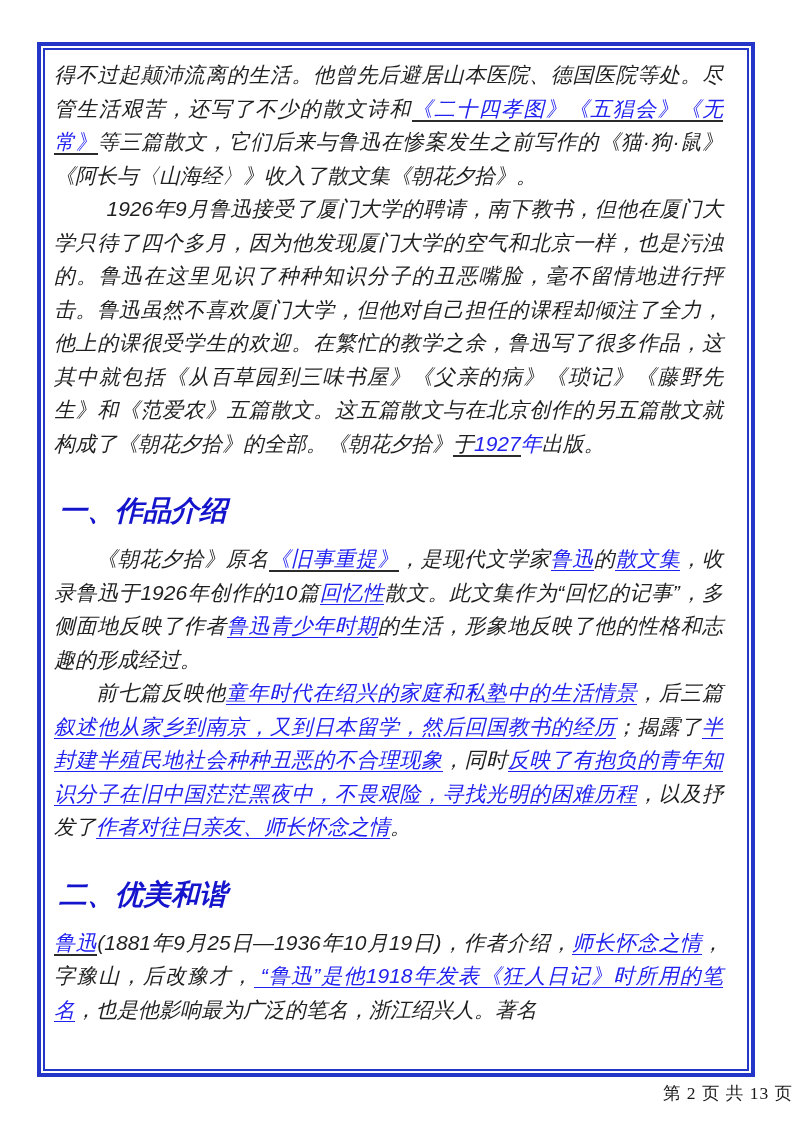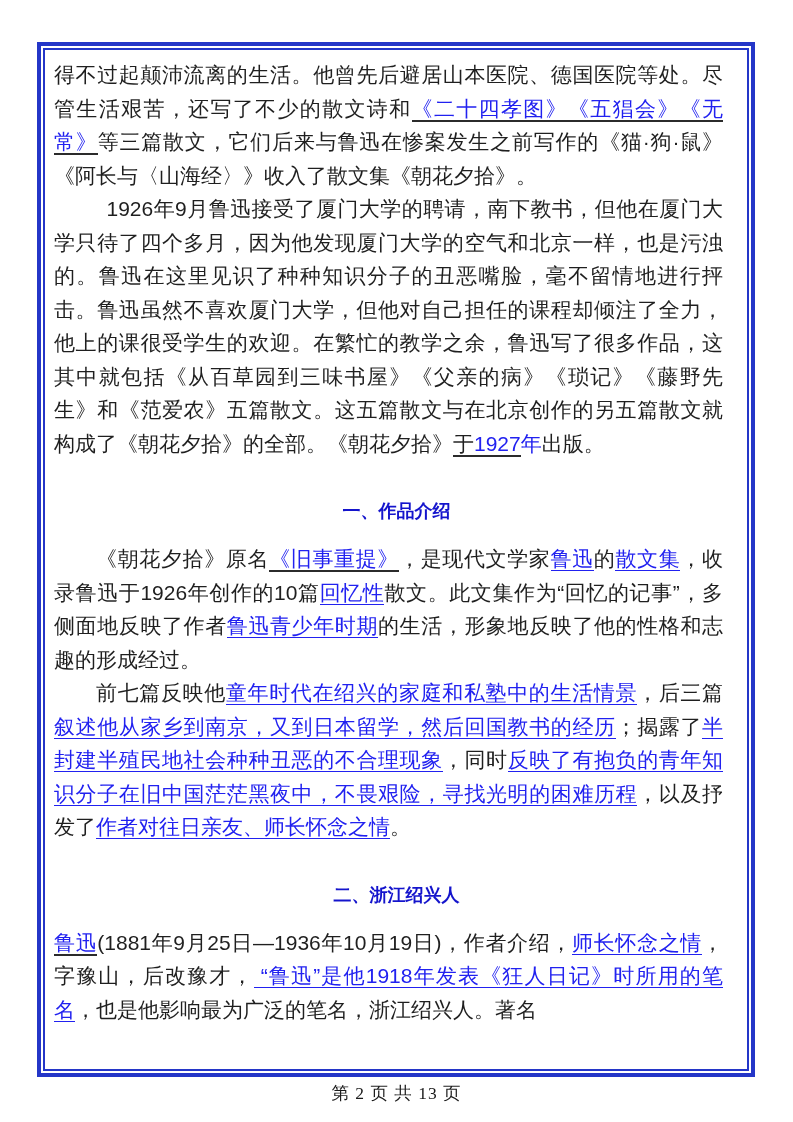--- a/index.html
+++ b/index.html
@@ -23,65 +23,66 @@
     width:718px; height:1035px;
     border:4px solid var(--border);
     padding:2px;
     background:#ffffff;
   }
   .frame-inner {
     width:100%; height:100%;
     border:2px solid var(--border);
     padding:8px 24px 0 9px;
     overflow:hidden;
+    font-style:italic;
   }
   .doc {
     font-size:21px;
     line-height:33.5px;
     text-align:justify;
   }
   .para { margin:0; }
   .section-heading {
-    font-size:18px;
+    font-size:28px;
     line-height:34px;
     font-weight:bold;
     color:var(--heading);
-    margin:34px 0 14px 16px;
-    text-align:center;
+    margin:34px 0 14px 5px;
+    text-align:left;
   }
   .run { white-space:pre-wrap; }
   .link {
     color:var(--link);
     border-bottom:1.5px solid currentColor;
     cursor:pointer;
   }
   .dark-u { border-bottom:2px solid var(--udark); }
   .udark { border-bottom:2px solid var(--udark); }
   .blue { color:var(--link); }
   .page-footer {
     position:absolute;
     left:0; top:1081px;
     width:100%;
-    text-align:center;
+    text-align:right;
     font-family:"Liberation Serif","DejaVu Serif",serif;
     font-size:17.5px;
     color:#1a1a1a;
     letter-spacing:1px;
   }
 </style>
 </head>
 <body>
 
 <div class="frame">
   <div class="frame-inner">
     <div class="doc">
         <p class="para"><span class="run">得不过起颠沛流离的生活。他曾先后避居山本医院、德国医院等处。尽管生活艰苦，还写了不少的散文诗和</span><span class="run link dark-u">《二十四孝图》《五猖会》《无常》</span><span class="run">等三篇散文，它们后来与鲁迅在惨案发生之前写作的《猫·狗·鼠》《阿长与〈山海经〉》收入了散文集《朝花夕拾》。</span></p>
         <p class="para" style="text-indent: 2.5em;"><span class="run">1926年9月鲁迅接受了厦门大学的聘请，南下教书，但他在厦门大学只待了四个多月，因为他发现厦门大学的空气和北京一样，也是污浊的。鲁迅在这里见识了种种知识分子的丑恶嘴脸，毫不留情地进行抨击。鲁迅虽然不喜欢厦门大学，但他对自己担任的课程却倾注了全力，他上的课很受学生的欢迎。在繁忙的教学之余，鲁迅写了很多作品，这其中就包括《从百草园到三味书屋》《父亲的病》《琐记》《藤野先生》和《范爱农》五篇散文。这五篇散文与在北京创作的另五篇散文就构成了《朝花夕拾》的全部。《朝花夕拾》</span><span class="run udark">于</span><span class="run link dark-u">1927</span><span class="run blue">年</span><span class="run">出版。</span></p>
         <h2 class="section-heading">一、作品介绍</h2>
         <p class="para" style="text-indent: 2em;"><span class="run">《朝花夕拾》原名</span><span class="run link dark-u">《旧事重提》</span><span class="run">，是现代文学家</span><span class="run link">鲁迅</span><span class="run">的</span><span class="run link">散文集</span><span class="run">，收录鲁迅于1926年创作的10篇</span><span class="run link">回忆性</span><span class="run">散文。此文集作为“回忆的记事”，多侧面地反映了作者</span><span class="run link">鲁迅青少年时期</span><span class="run">的生活，形象地反映了他的性格和志趣的形成经过。</span></p>
         <p class="para" style="text-indent: 2em;"><span class="run">前七篇反映他</span><span class="run link">童年时代在绍兴的家庭和私塾中的生活情景</span><span class="run">，后三篇</span><span class="run link">叙述他从家乡到南京，又到日本留学，然后回国教书的经历</span><span class="run">；揭露了</span><span class="run link">半封建半殖民地社会种种丑恶的不合理现象</span><span class="run">，同时</span><span class="run link">反映了有抱负的青年知识分子在旧中国茫茫黑夜中，不畏艰险，寻找光明的困难历程</span><span class="run">，以及抒发了</span><span class="run link">作者对往日亲友、师长怀念之情</span><span class="run">。</span></p>
-        <h2 class="section-heading">二、浙江绍兴人</h2>
+        <h2 class="section-heading">二、优美和谐</h2>
         <p class="para"><span class="run link dark-u">鲁迅</span><span class="run">(1881年9月25日—1936年10月19日)，作者介绍，</span><span class="run link">师长怀念之情</span><span class="run">，字豫山，后改豫才，</span><span class="run link"> “鲁迅”是他1918年发表《狂人日记》时所用的笔名</span><span class="run">，也是他影响最为广泛的笔名，浙江绍兴人。著名</span></p>
       </div>
   </div>
 </div>
 
 <div class="page-footer">第 2 页 共 13 页</div>
 
 </body></html>

